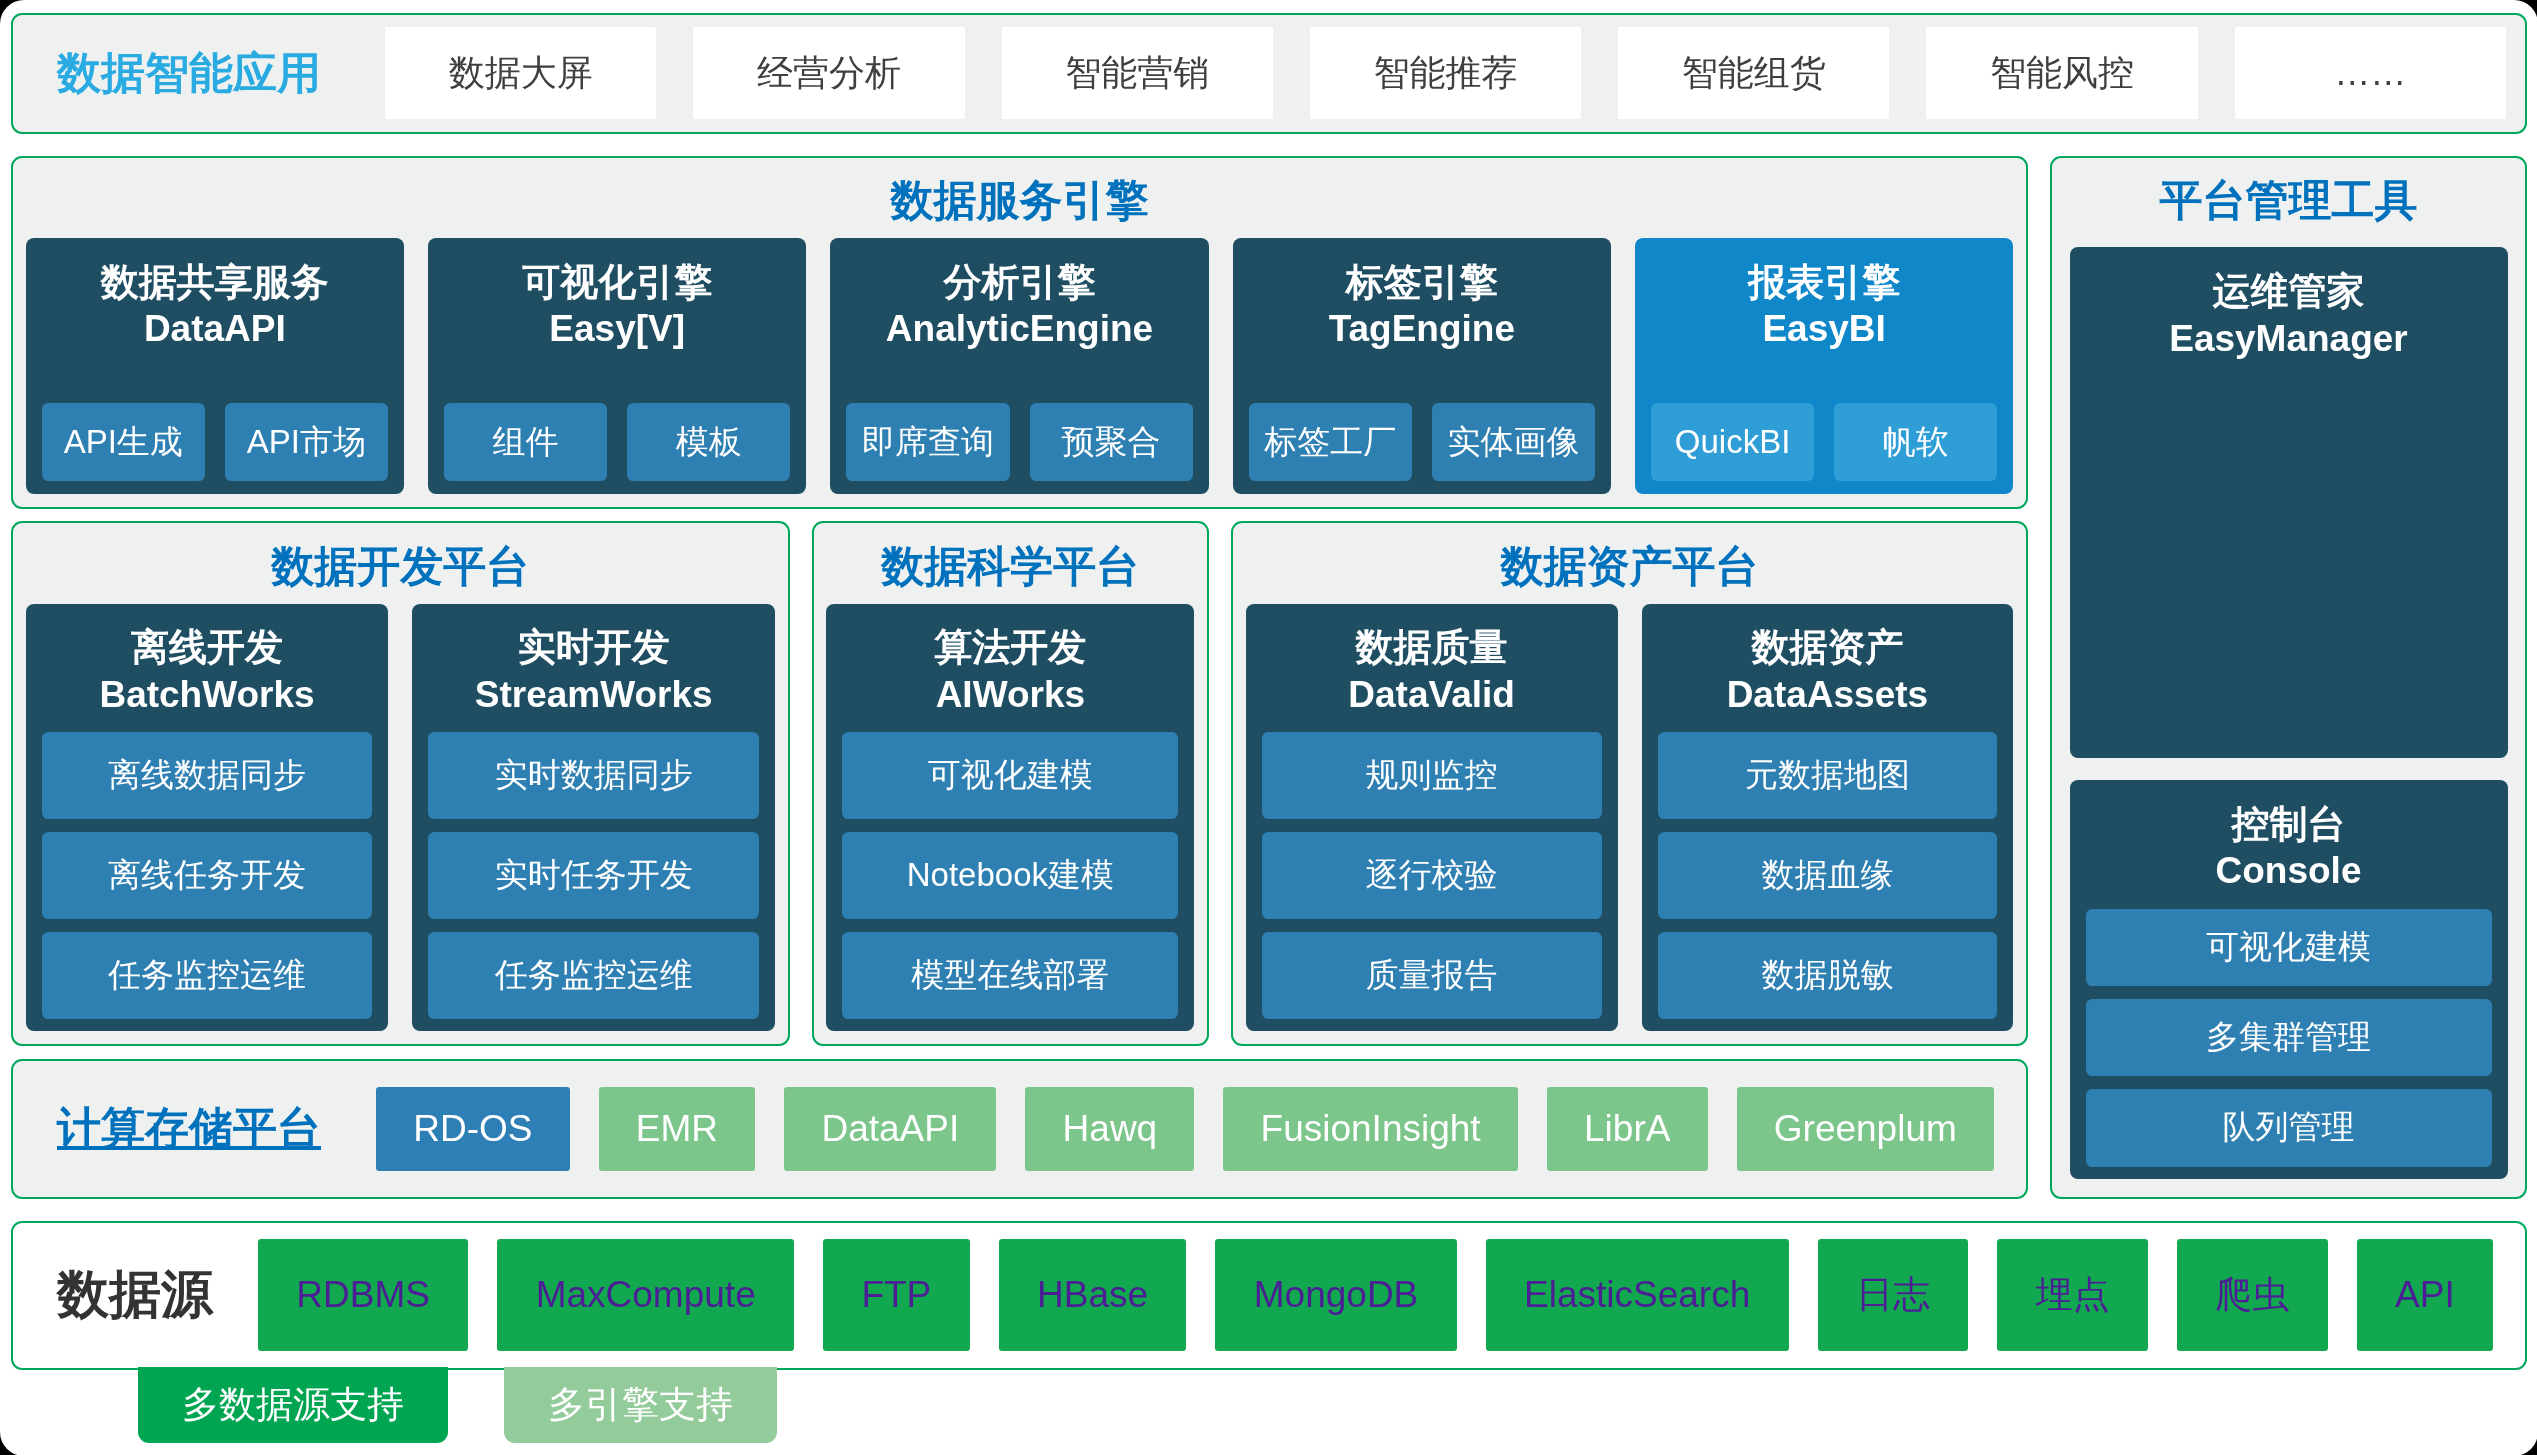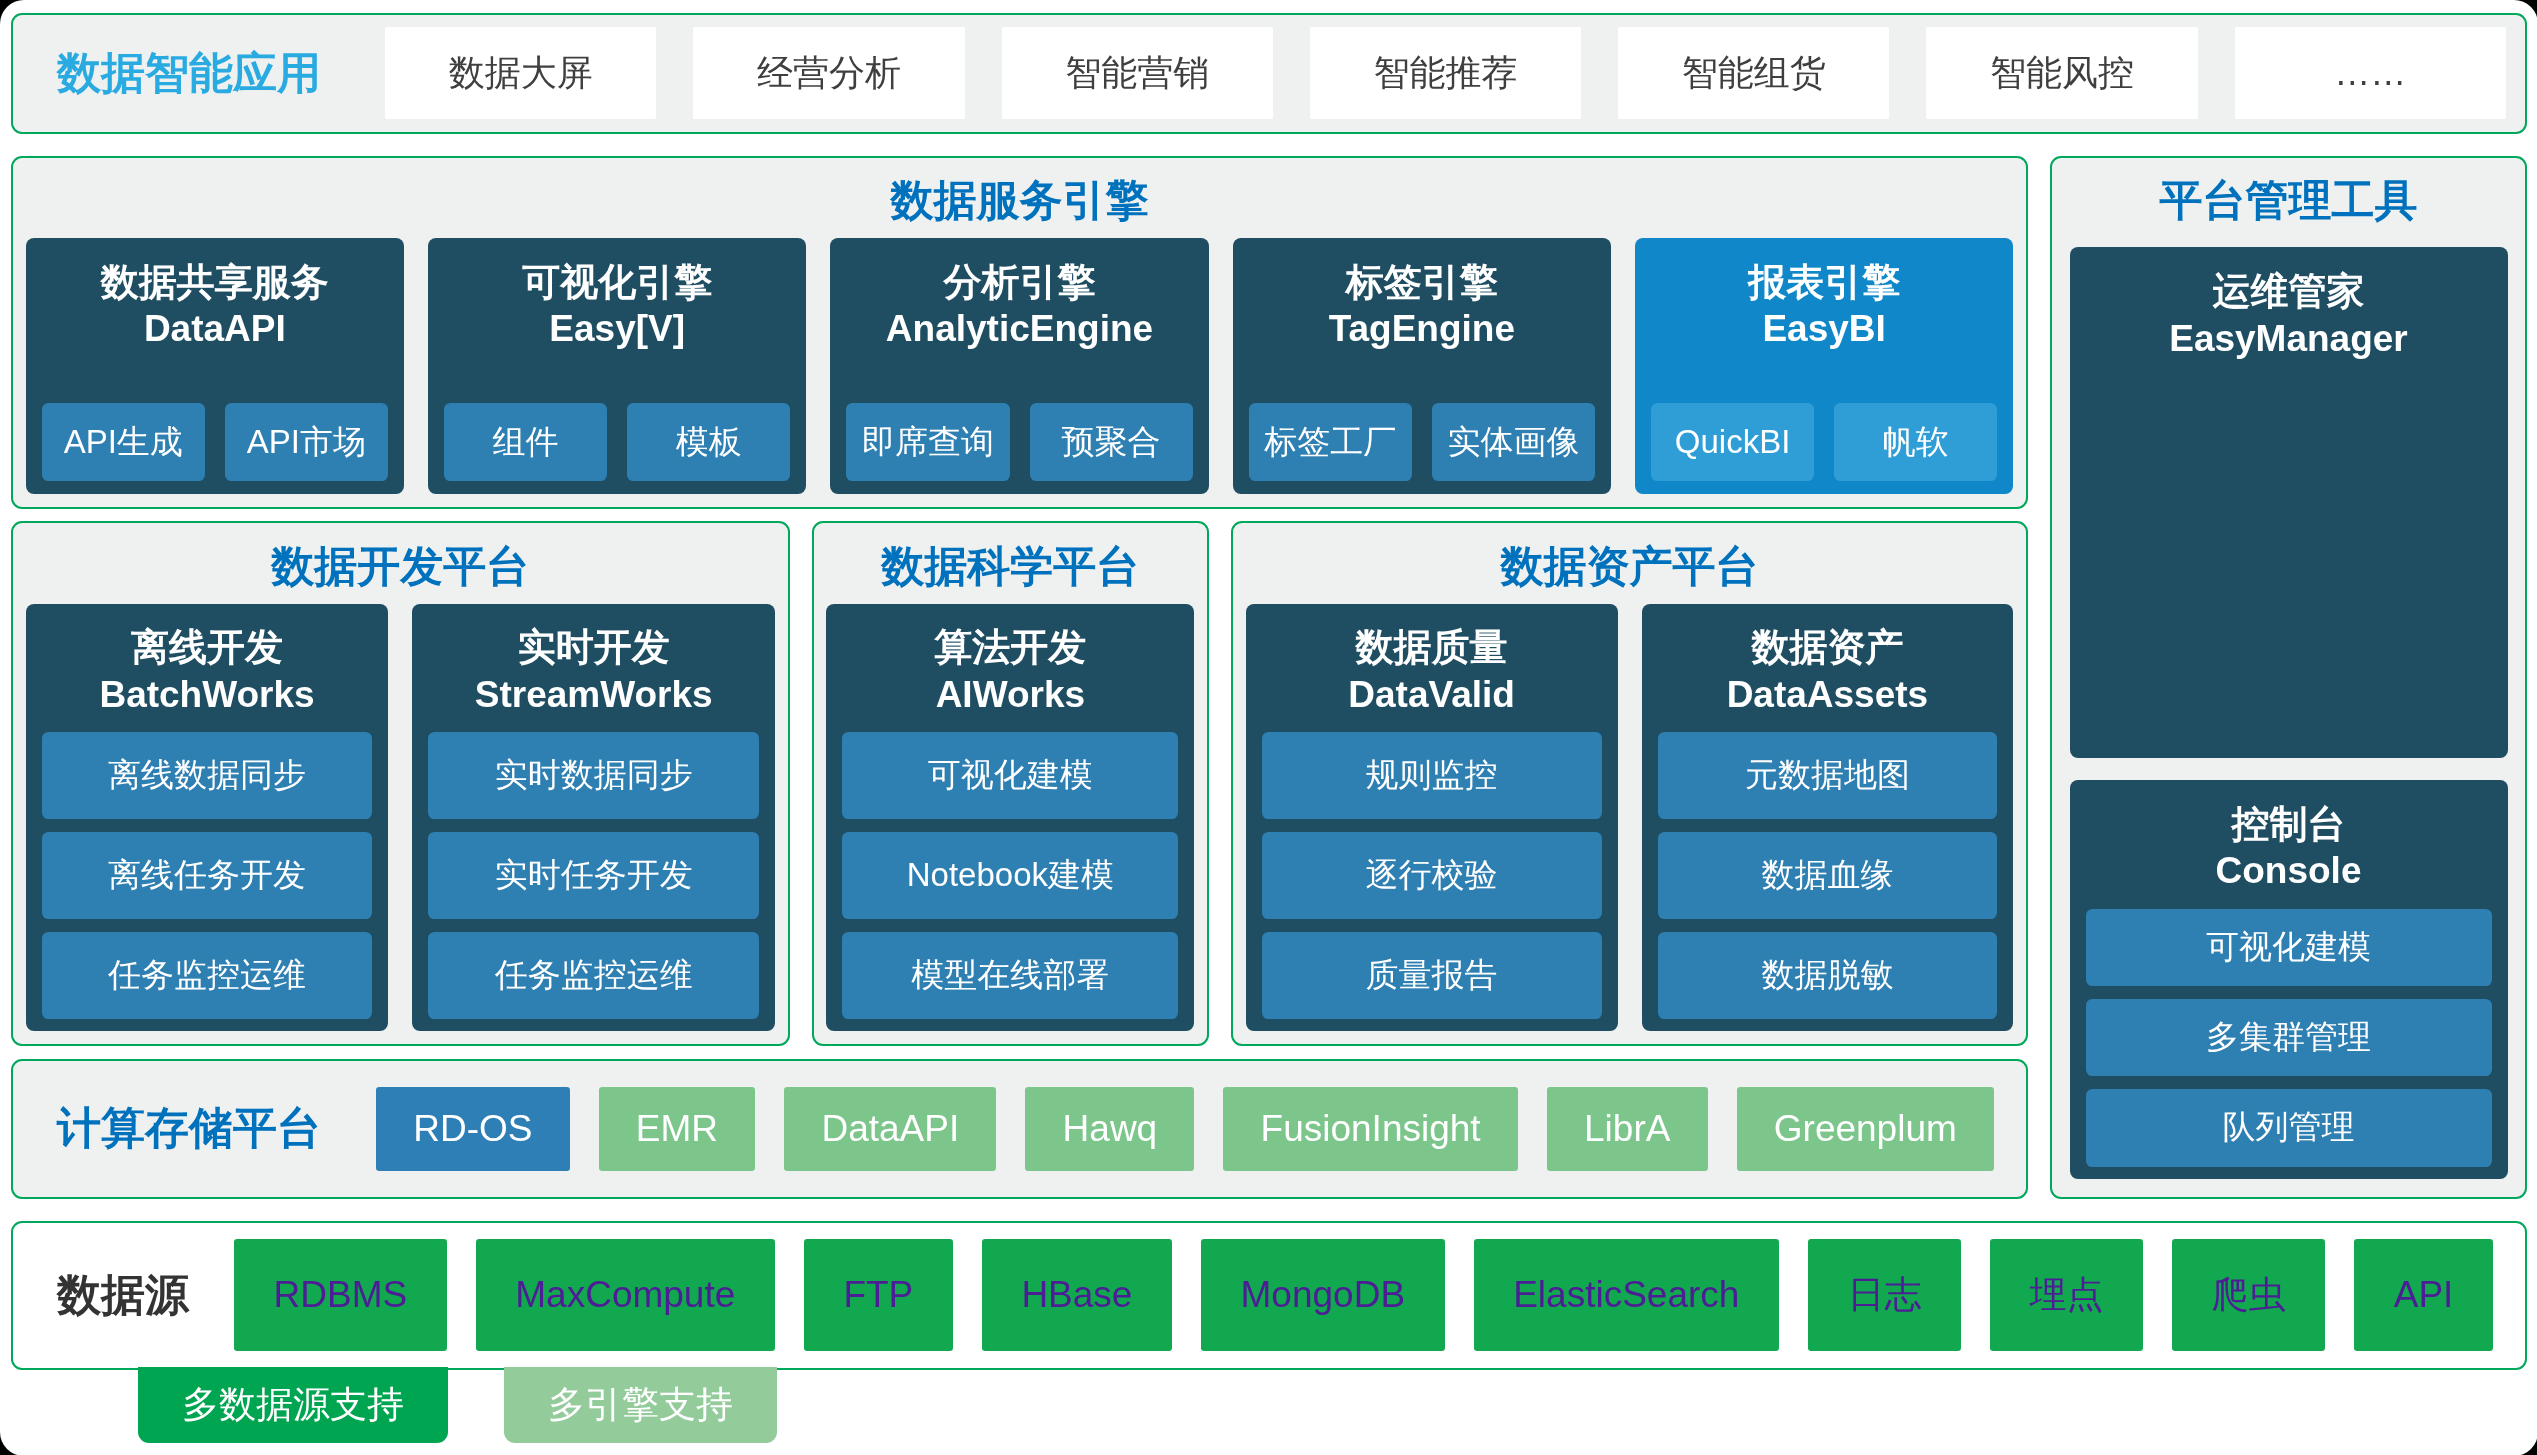--- a/index.html
+++ b/index.html
@@ -50,21 +50,21 @@
   .service-panel { flex: 0 0 353px; display: flex; flex-direction: column; padding: 3.2px 12.7px 12.7px; min-height: 0; }
   .service-cards { flex: 1; display: grid; grid-template-columns: repeat(5, 1fr); gap: 24px; min-height: 0; }
 
   .platforms { flex: 1; display: grid; grid-template-columns: 980fr 500fr 1003fr; gap: 22px; min-height: 0; }
   .platform-panel { display: flex; flex-direction: column; padding: 3.2px 12.7px 12.7px; min-height: 0; }
   .platform-cards { flex: 1; display: grid; gap: 24px; min-height: 0; }
   .cols-2 { grid-template-columns: 1fr 1fr; }
   .cols-1 { grid-template-columns: 1fr; }
 
   .compute-bar { flex: 0 0 140px; display: flex; align-items: center; gap: 29px; padding: 0 32px 0 44px; }
-  .compute-title { font-size: 44px; font-weight: bold; color: #0071bc; white-space: nowrap; margin-right: 26px; }
+  .compute-title { font-size: 44px; font-weight: bold; color: #0071bc; white-space: nowrap; margin-right: 26px; text-decoration: underline; }
   .chips { flex: 1; display: flex; gap: 29px; }
   .chip {
     flex: 1 1 auto; height: 84px; border-radius: 3.2px;
     display: flex; align-items: center; justify-content: center;
     color: #fff; font-size: 37px; padding: 0 27px; white-space: nowrap;
   }
   .chip.green { background: #7cc68c; }
   .chip.blue  { background: #2e7fb5; }
 
   
@@ -92,21 +92,21 @@
   .tool-card-2 { flex: 3.2; margin-top: 22px; }
   .tool-card .item, .right-panel .item { flex: 1; }
 
   
   .datasource-bar {
     flex: 0 0 149px; background: #fff;
     border: 2.4px solid #00a85b; border-radius: 11px;
     display: flex; align-items: center; gap: 29px;
     padding: 0 32px 0 44px; box-sizing: border-box;
   }
-  .ds-title { font-size: 44px; font-weight: bold; color: #333; white-space: nowrap; margin-right: 16px; }
+  .ds-title { font-size: 52px; font-weight: bold; color: #333; white-space: nowrap; margin-right: 16px; }
   .srcs { flex: 1; display: flex; gap: 29px; }
   .src {
     flex: 1 1 auto; height: 112px; background: #12a84f; border-radius: 3.2px;
     color: #4c1d95; font-size: 37px;
     display: flex; align-items: center; justify-content: center;
     padding: 0 29px; white-space: nowrap;
   }
 
   
   .badges { flex: 0 0 76px; display: flex; gap: 56px; padding-left: 127px; margin-top: -2.4px; }

